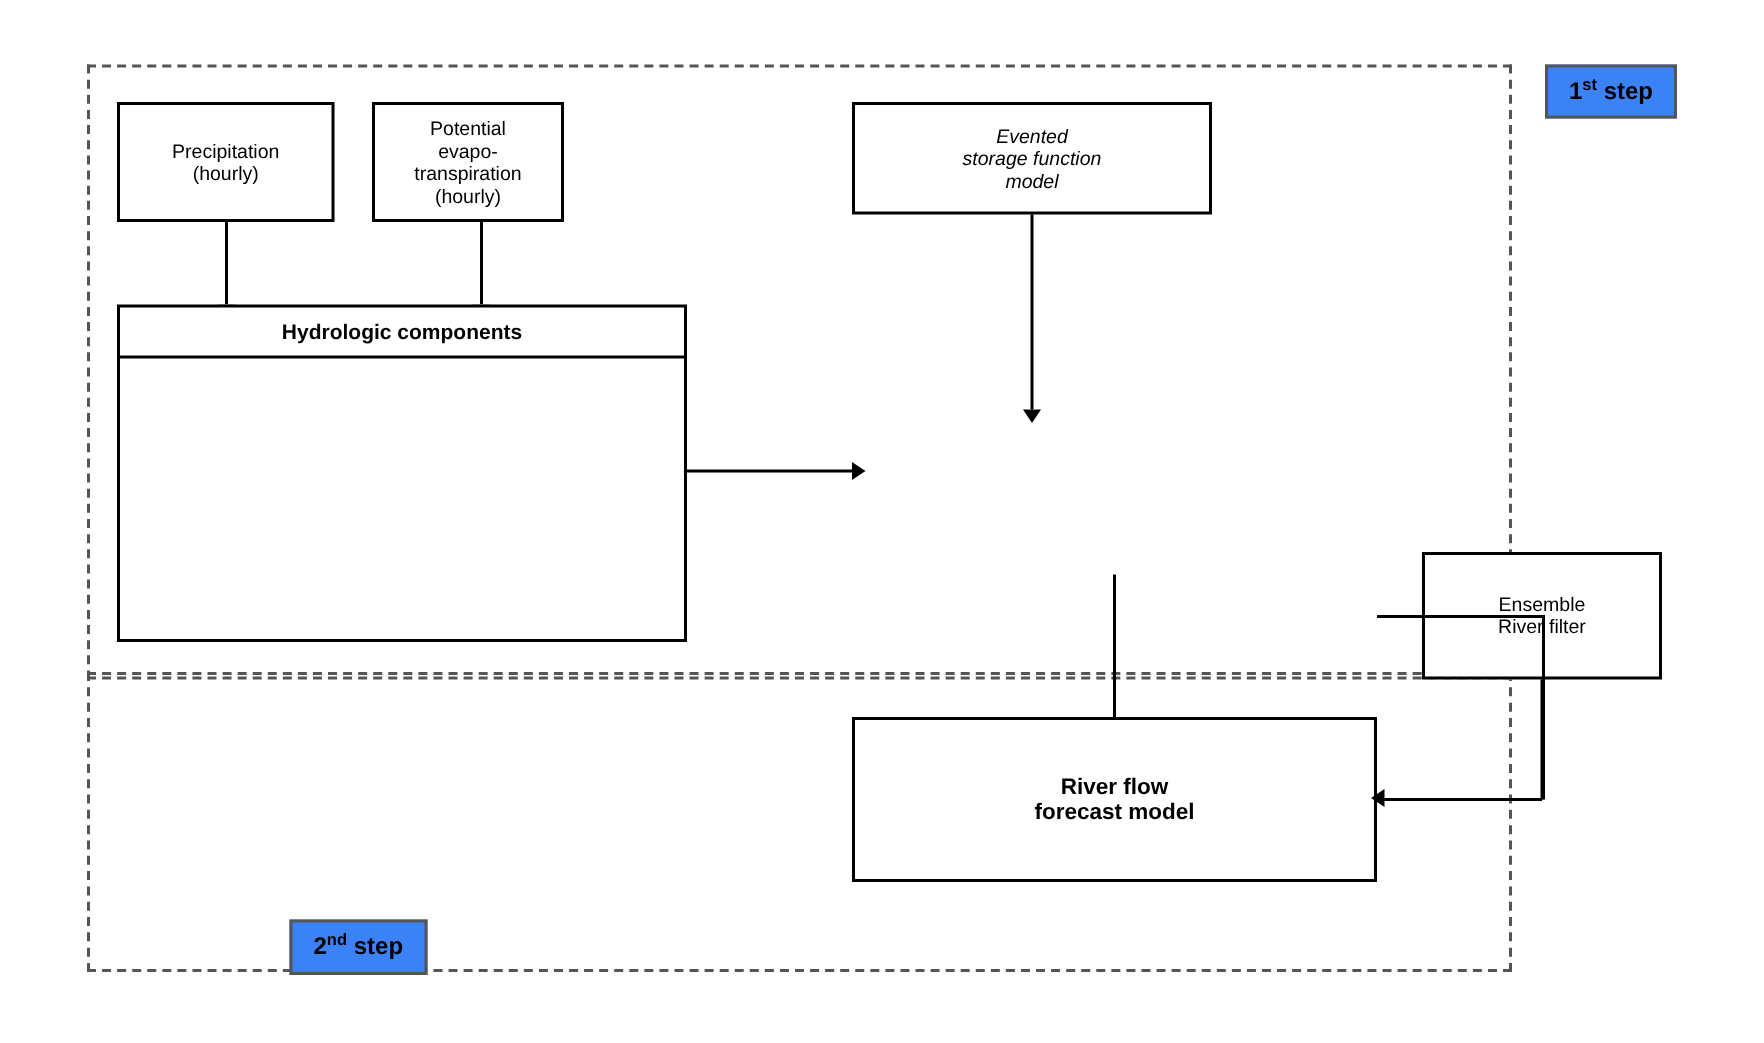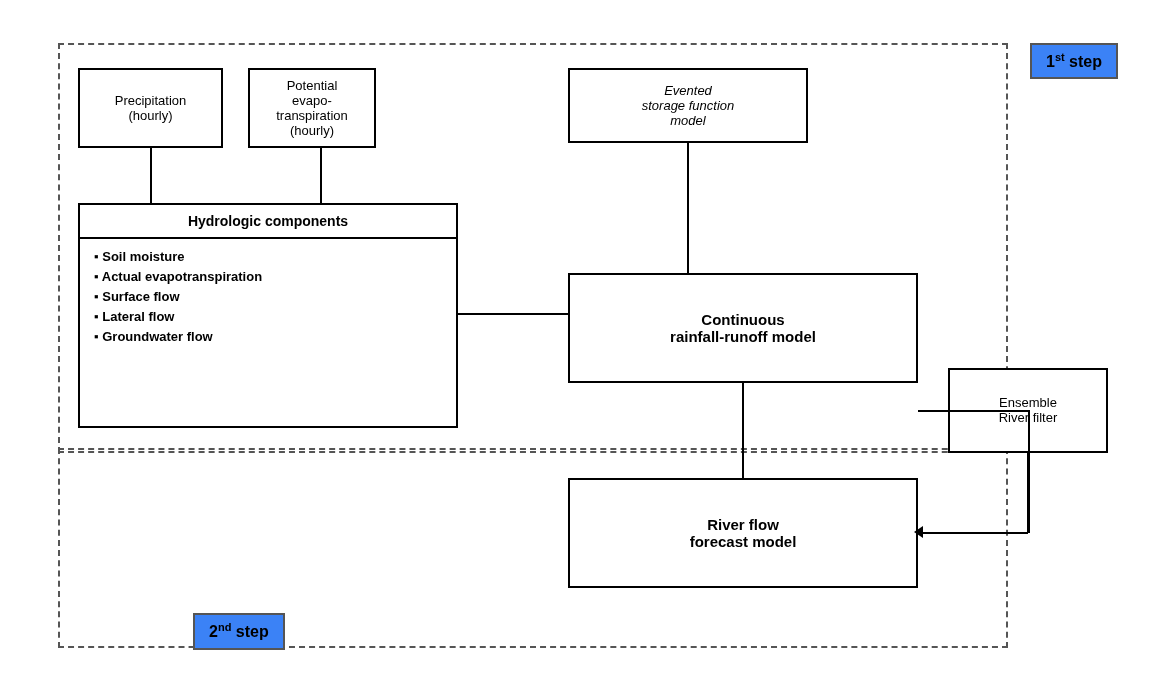--- a/index.html
+++ b/index.html
@@ -150,43 +150,30 @@
   </div>
 
   <div class="arrow arrow-v" style="left:282px; top:120px; height:55px;">
     <div class="arrowhead-down"></div>
   </div>
 
   <div class="hydrologic-container" style="left:40px; top:175px; width:380px; height:225px;">
     <div class="hydrologic-title">
       <span>Hydrologic components</span>
     </div>
-    <div class="hydrologic-body">
-      <ul>
-        <li>Soil moisture</li>
-        <li>Actual evapotranspiration</li>
-        <li>Surface flow</li>
-        <li>Lateral flow</li>
-        <li>Groundwater flow</li>
-      </ul>
-    </div>
   </div>
 
   <div class="arrow arrow-h" style="left:420px; top:285px; width:110px;">
     <div class="arrowhead-right"></div>
   </div>
 
   <div class="arrow arrow-v" style="left:649px; top:115px; height:130px;">
     <div class="arrowhead-down"></div>
   </div>
 
-  <div class="box box-bold" style="left:530px; top:245px; width:350px; height:110px; font-size:15px;">
-    <span style="white-space:pre-line;">Continuous
-rainfall-runoff model</span>
-  </div>
 
   <div class="arrow arrow-v" style="left:704px; top:355px; height:95px;">
     <div class="arrowhead-down"></div>
   </div>
 
   <div class="box box-bold" style="left:530px; top:450px; width:350px; height:110px; font-size:15px;">
     <span style="white-space:pre-line;">River flow
 forecast model</span>
   </div>
 

